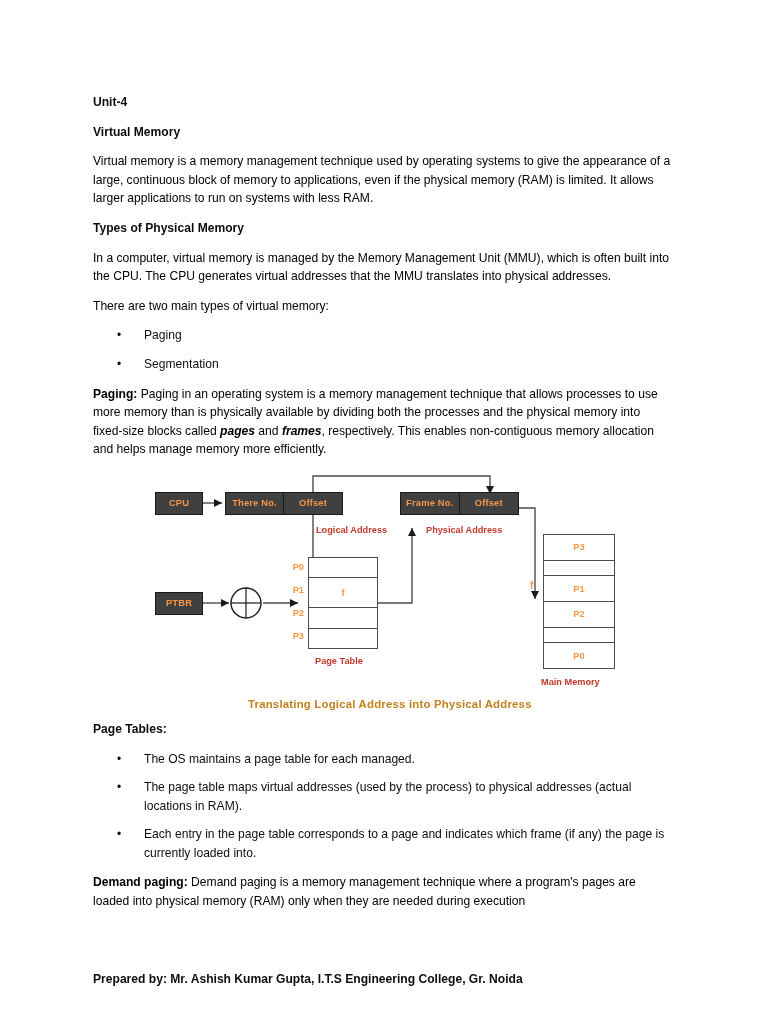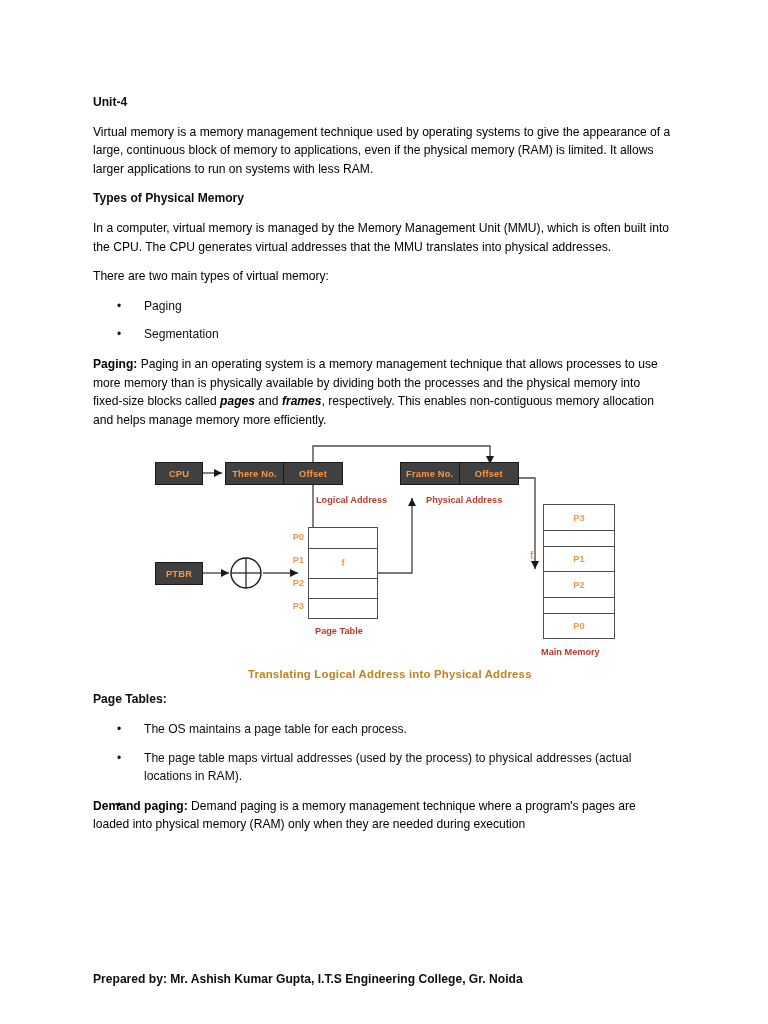--- a/index.html
+++ b/index.html
@@ -160,20 +160,21 @@
   }
 </style>
 </head>
 <body>
 
 <div class="page">
   <div class="content">
 
     <p class="heading">Unit-4</p>
 
+    <p class="heading">Virtual Memory</p>
 
     <p class="para">Virtual memory is a memory management technique used by operating systems to give the appearance of a large, continuous block of memory to applications, even if the physical memory (RAM) is limited. It allows larger applications to run on systems with less RAM.</p>
 
     <p class="heading">Types of Physical Memory</p>
 
     <p class="para">In a computer, virtual memory is managed by the Memory Management Unit (MMU), which is often built into the CPU. The CPU generates virtual addresses that the MMU translates into physical addresses.</p>
 
     <p class="para">There are two main types of virtual memory:</p>
 
     <ul class="bullets">
@@ -263,28 +264,29 @@
       <div class="figlabel" style="left:448px; top:207px;">Main Memory</div>
 
       <div class="figcaption" style="left:155px; top:228px;">Translating Logical Address into Physical Address</div>
     </div>
 
     <p class="heading" style="margin-top:0;">Page Tables:</p>
 
     <ul class="bullets">
       <li>
         <span class="dot">•</span>
-        <span>The OS maintains a page table for each process.</span>
+        <span>The OS maintains a page table for each managed.</span>
       </li>
       <li>
         <span class="dot">•</span>
         <span>The page table maps virtual addresses (used by the process) to physical addresses (actual locations in RAM).</span>
       </li>
       <li>
         <span class="dot">•</span>
+        <span>Each entry in the page table corresponds to a page and indicates which frame (if any) the page is currently loaded into.</span>
       </li>
     </ul>
 
     <p class="para">
       <span class="bold">Demand paging:</span><span> Demand paging is a memory management technique where a program's pages are loaded into physical memory (RAM) only when they are needed during execution</span>
     </p>
 
   </div>
 
   <div class="footer">Prepared by: Mr. Ashish Kumar Gupta, I.T.S Engineering College, Gr. Noida</div>

